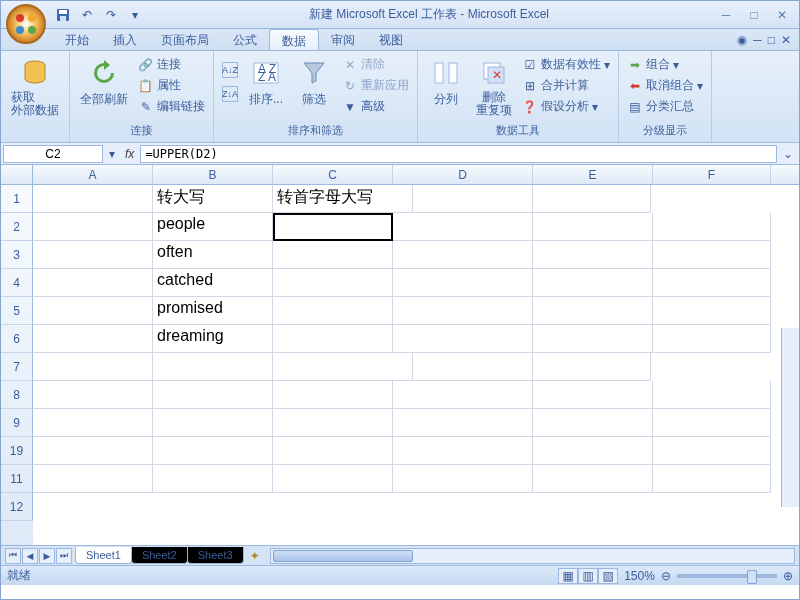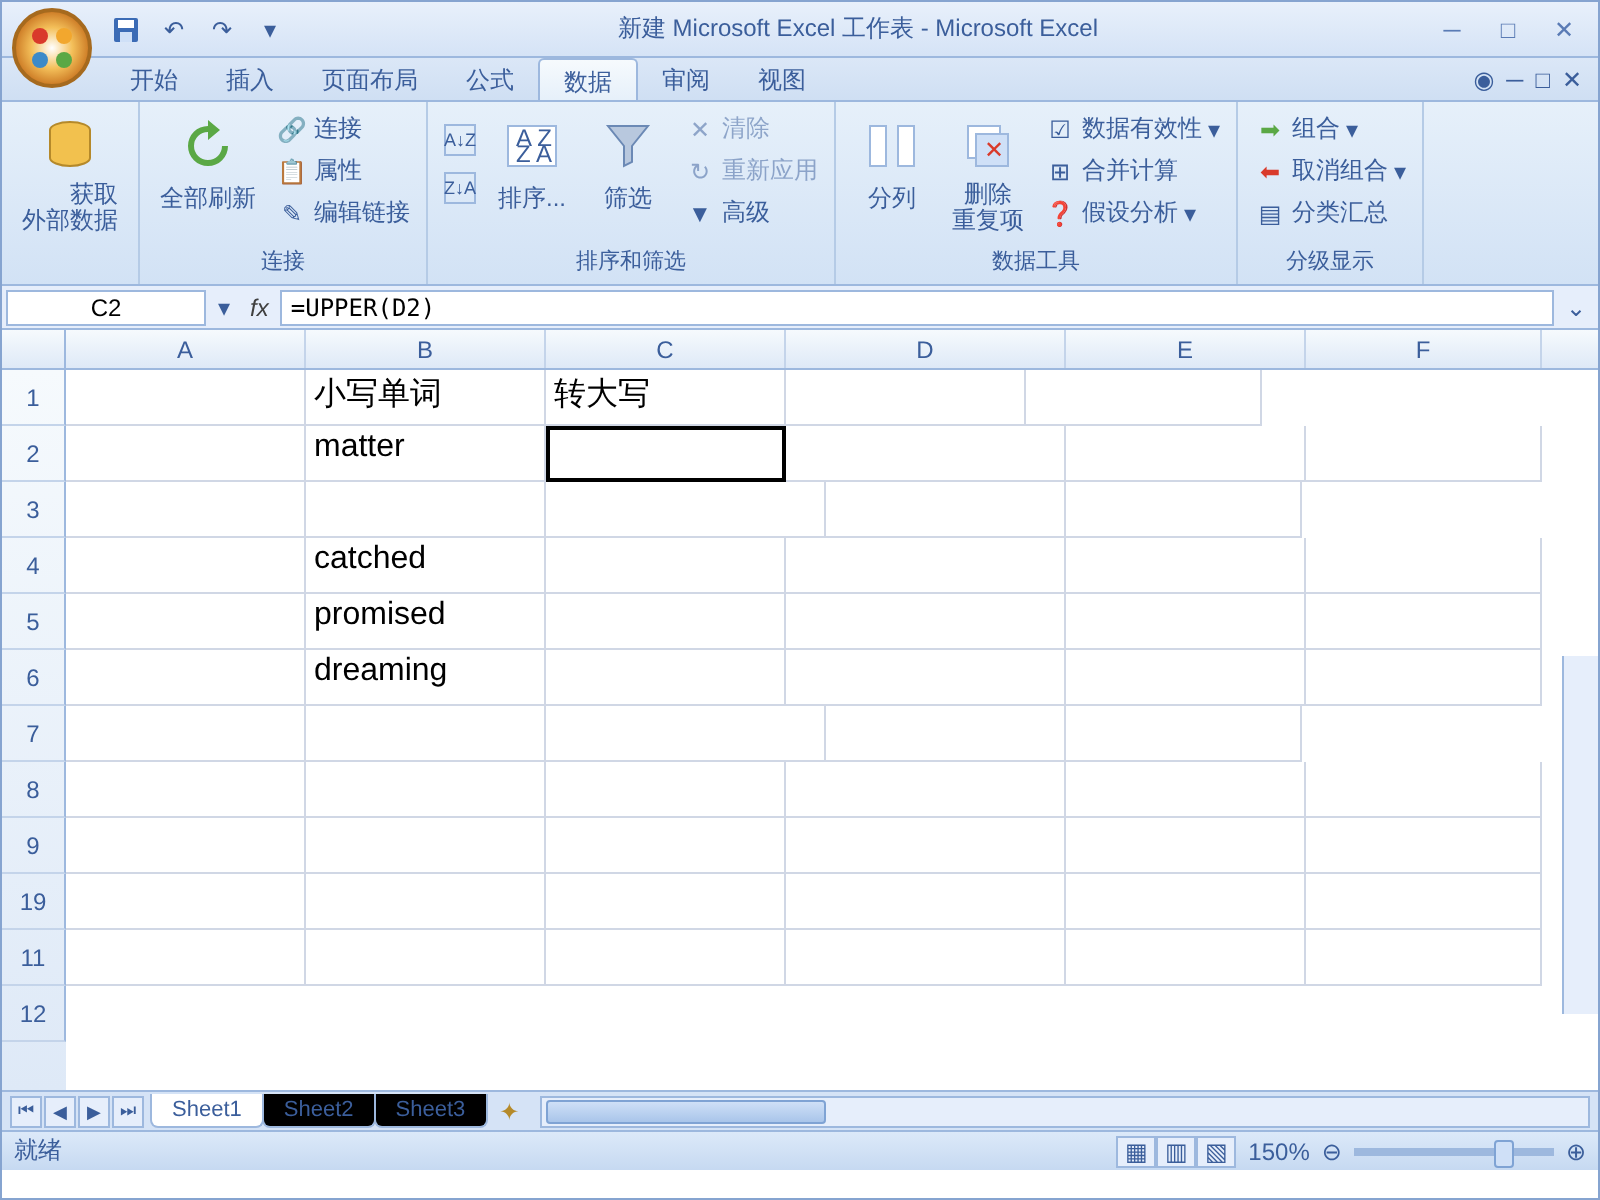--- a/index.html
+++ b/index.html
@@ -106,21 +106,21 @@
 <div class="ribbon">
   <div class="rgroup" style="min-width:56px">
     <div class="rgroup-body">
       <div class="big-btn">
         <div class="ico">
             <svg width="28" height="28" viewBox="0 0 28 28">
               <ellipse cx="14" cy="6" rx="10" ry="4" fill="#f2c14e" stroke="#b5892a"></ellipse>
               <path d="M4 6v14c0 2 4.5 4 10 4s10-2 10-4V6" fill="#f2c14e" stroke="#b5892a"></path>
             </svg>
           </div>
-        <span style="white-space:pre-line;text-align:right;line-height:1.1">获取
+        <span style="white-space:pre-line;text-align:left;line-height:1.1">获取
 外部数据</span>
       </div>
     </div>
   </div>
   <div class="rgroup">
     <div class="rgroup-body">
       <div class="big-btn">
         <div class="ico">
             <svg width="28" height="28" viewBox="0 0 28 28">
               <path d="M14 4a10 10 0 1 0 10 10h-3a7 7 0 1 1-7-7v4l6-5-6-5z" fill="#5aa845"></path>
@@ -267,35 +267,36 @@
         <div class="rowh">7</div>
         <div class="rowh">8</div>
         <div class="rowh">9</div>
         <div class="rowh">19</div>
         <div class="rowh">11</div>
         <div class="rowh">12</div>
       </div>
     <div class="cells" id="cells">
         <div class="row">
           <div class="cell" style="width: 120px;"></div>
-          <div class="cell" style="width: 120px;">小写单词</div>
           <div class="cell" style="width: 120px;">转大写</div>
-          <div class="cell" style="width: 120px;"></div>
-          <div class="cell" style="width: 118px;"></div>
-        </div>
-        <div class="row">
-          <div class="cell" style="width: 120px;"></div>
-          <div class="cell" style="width: 120px;">matter</div>
+          <div class="cell" style="width: 140px;">转首字母大写</div>
+          <div class="cell" style="width: 120px;"></div>
+          <div class="cell" style="width: 118px;"></div>
+        </div>
+        <div class="row">
+          <div class="cell" style="width: 120px;"></div>
+          <div class="cell" style="width: 120px;">people</div>
           <div class="cell sel" style="width: 120px;"></div>
           <div class="cell" style="width: 140px;"></div>
           <div class="cell" style="width: 120px;"></div>
           <div class="cell" style="width: 118px;"></div>
         </div>
         <div class="row">
           <div class="cell" style="width: 120px;"></div>
+          <div class="cell" style="width: 120px;">often</div>
           <div class="cell" style="width: 120px;"></div>
           <div class="cell" style="width: 140px;"></div>
           <div class="cell" style="width: 120px;"></div>
           <div class="cell" style="width: 118px;"></div>
         </div>
         <div class="row">
           <div class="cell" style="width: 120px;"></div>
           <div class="cell" style="width: 120px;">catched</div>
           <div class="cell" style="width: 120px;"></div>
           <div class="cell" style="width: 140px;"></div>

